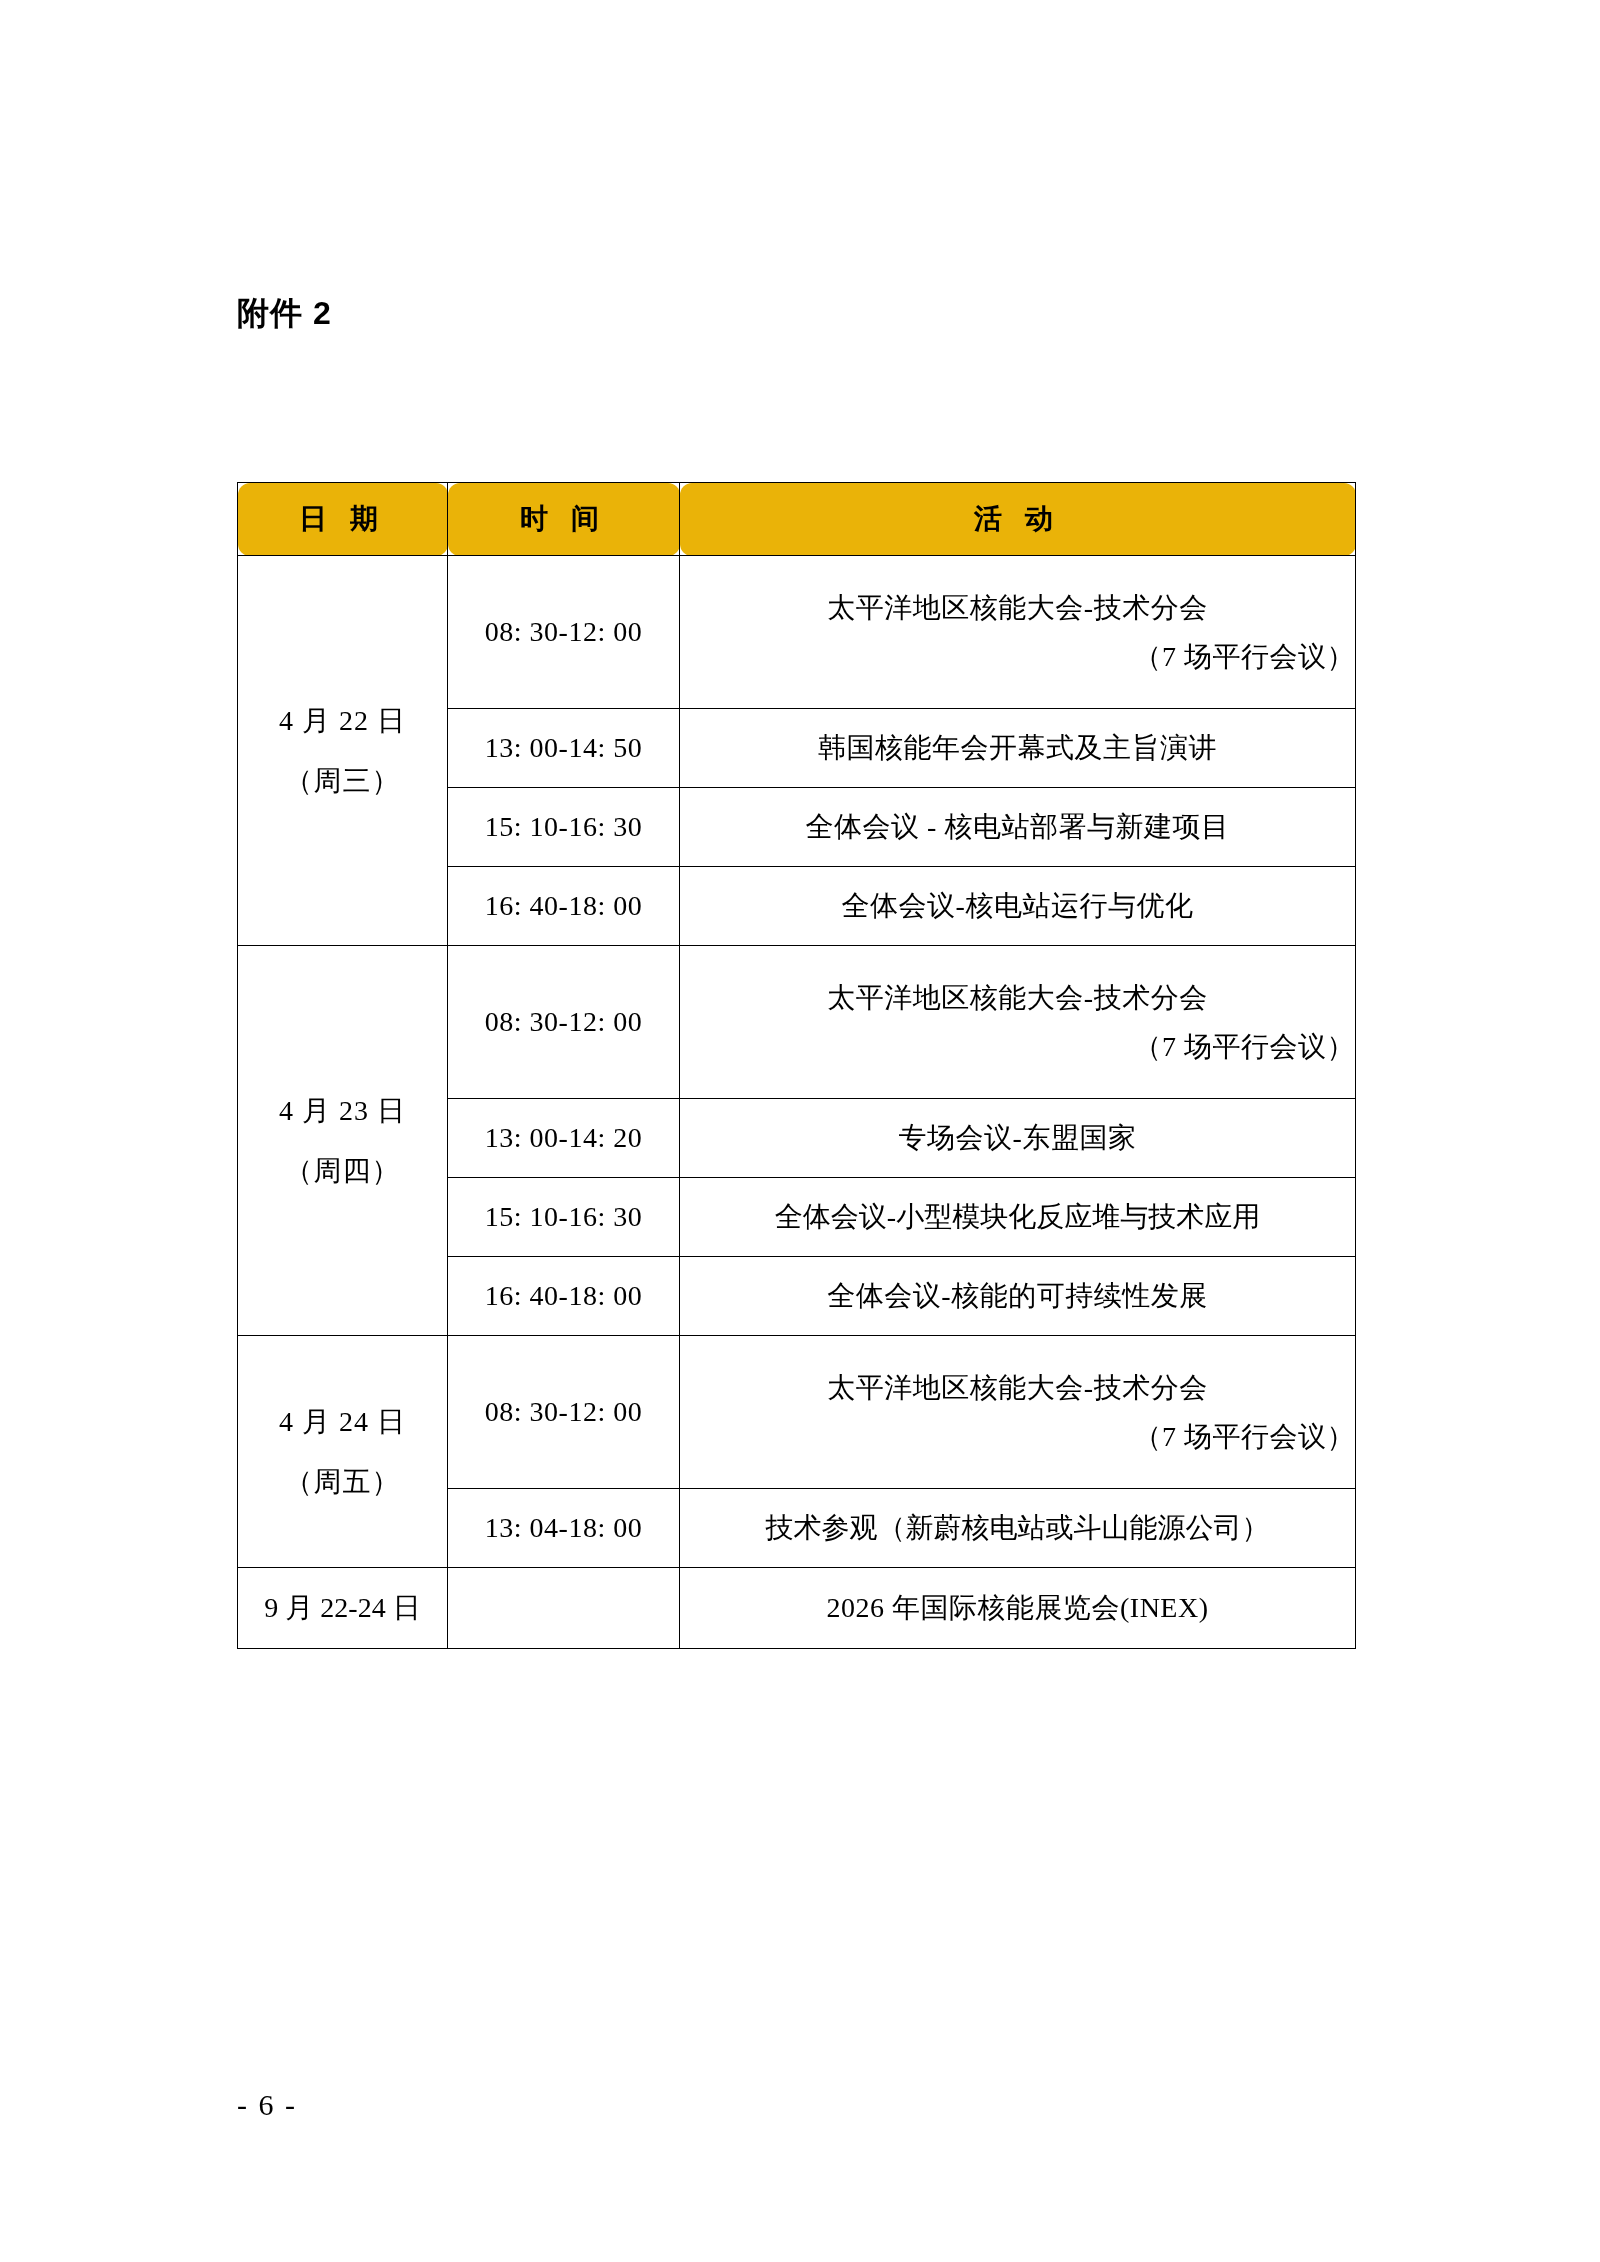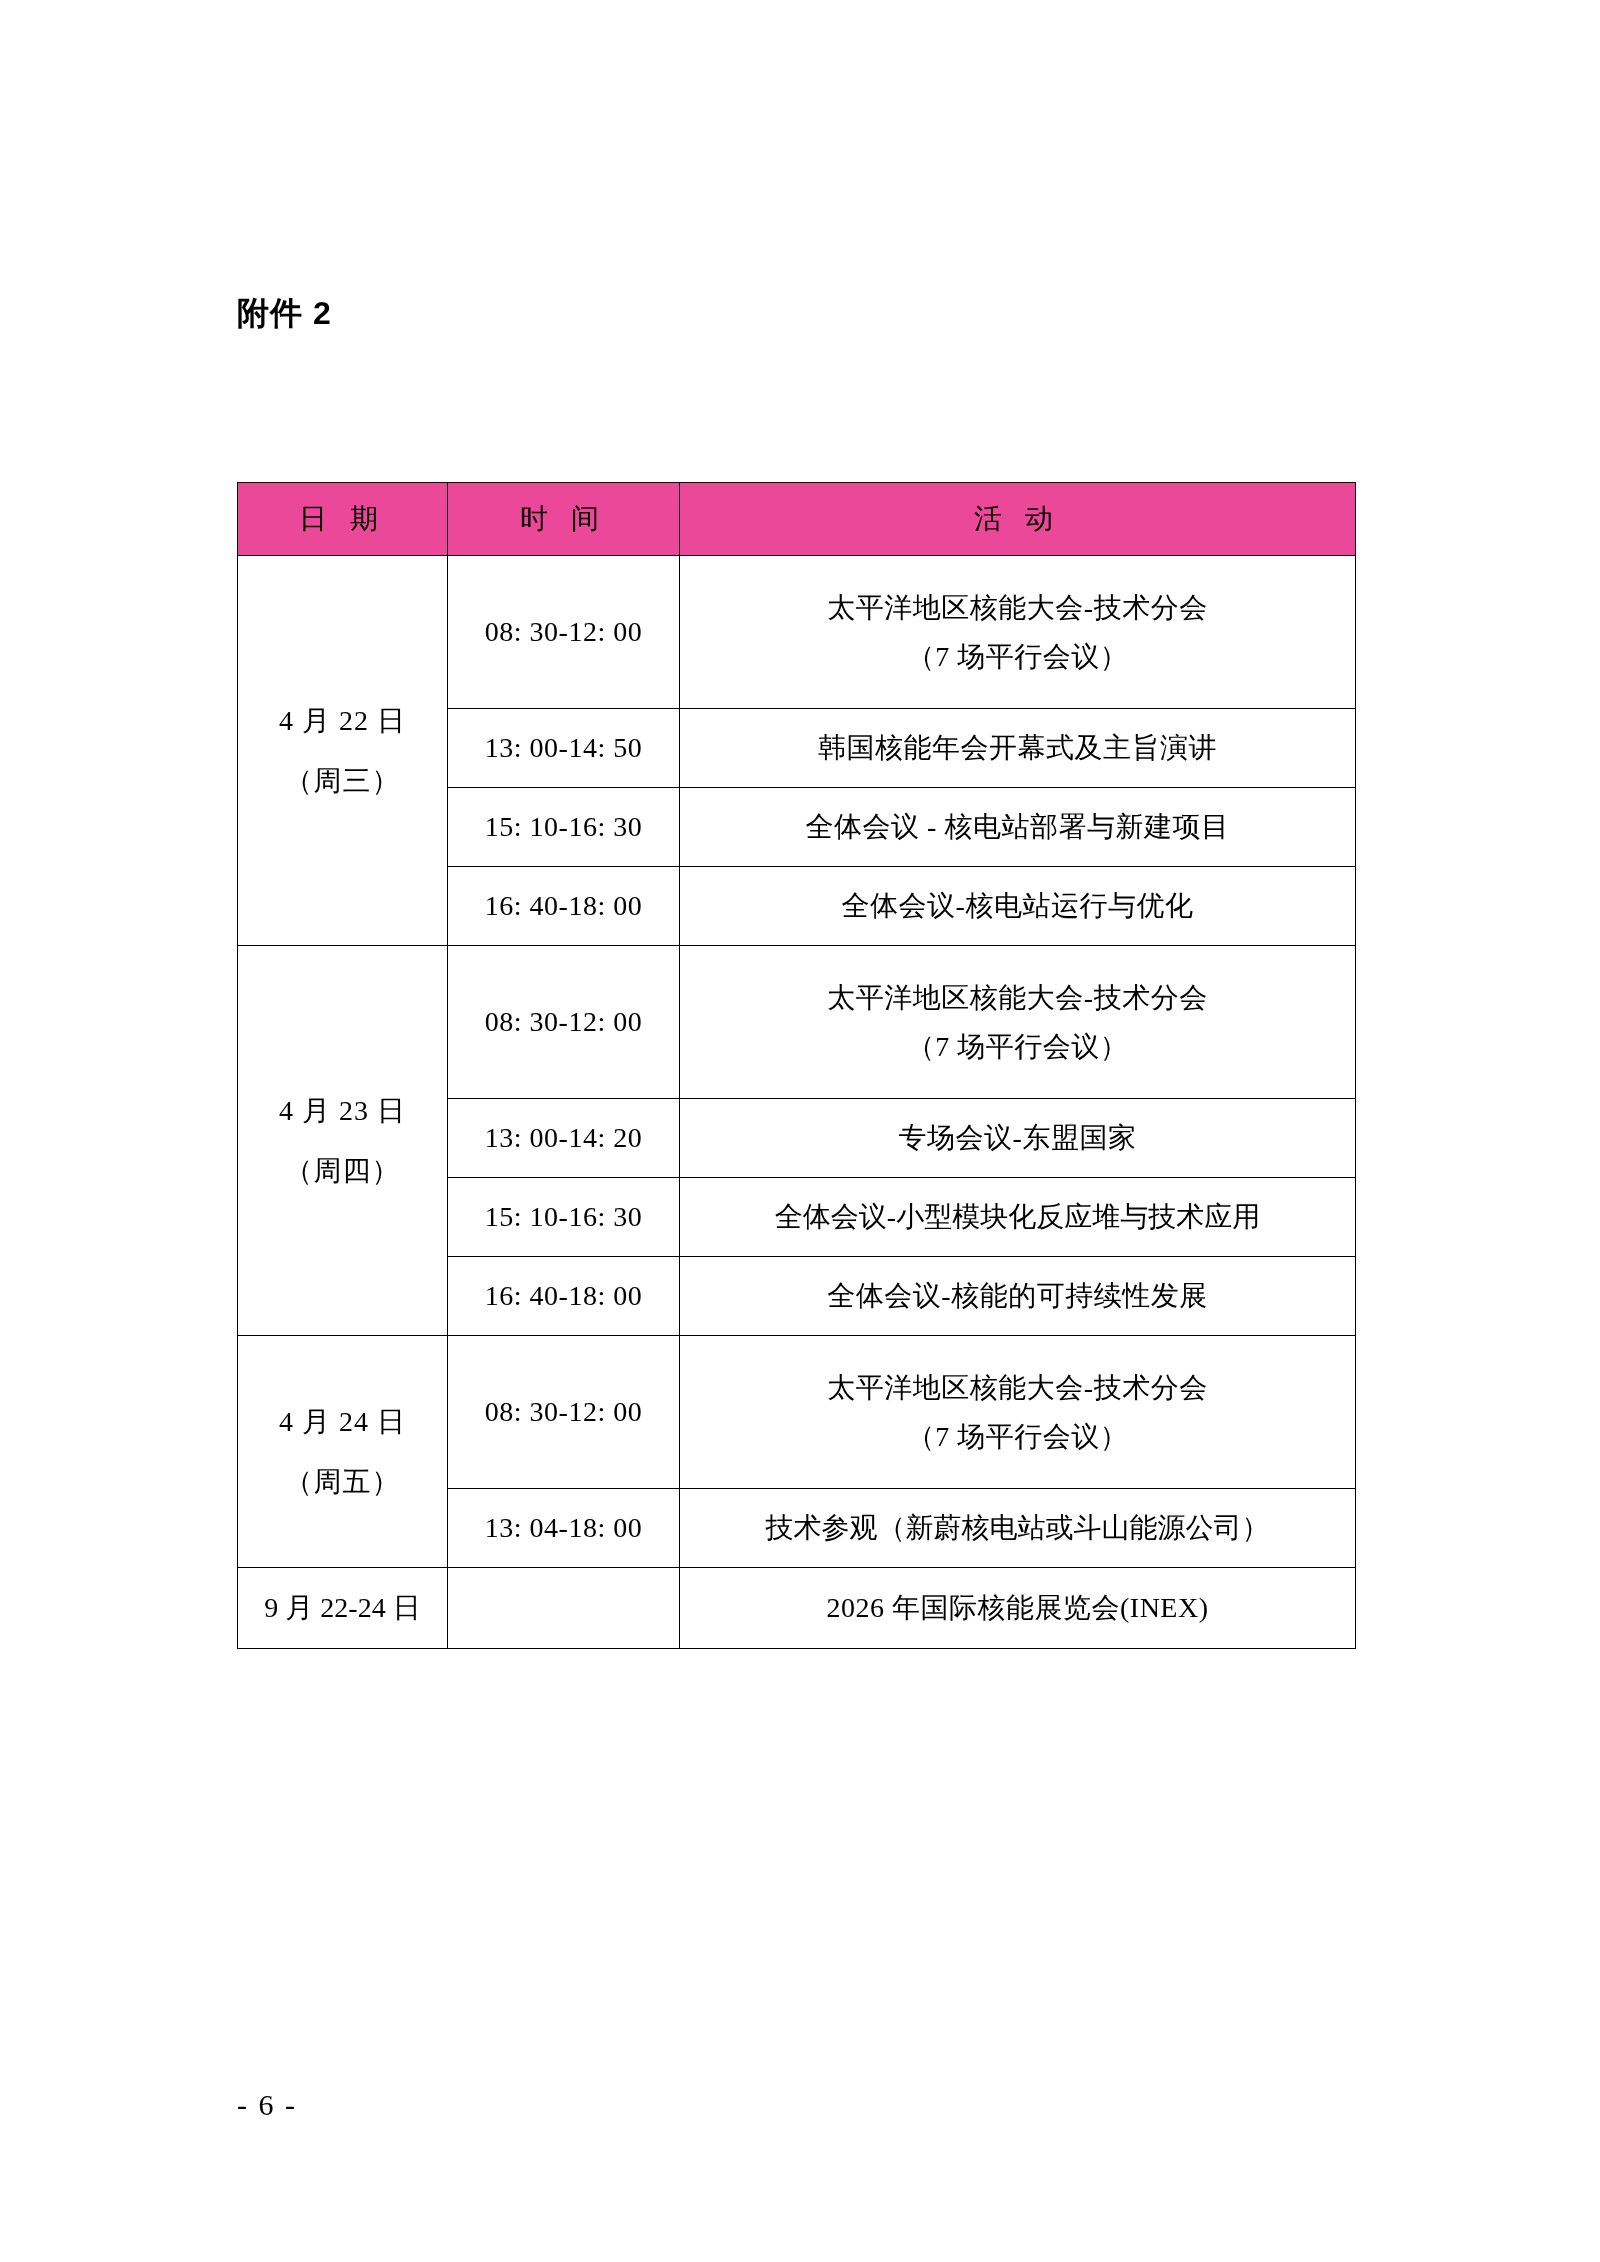--- a/index.html
+++ b/index.html
@@ -52,25 +52,26 @@
   table.agenda td, table.agenda th {
     border: 1.5px solid #000000;
     padding: 0;
     text-align: center;
     vertical-align: middle;
     font-size: 28px;
     font-family: "Liberation Serif", "DejaVu Serif", serif;
     line-height: 1.55;
   }
   table.agenda thead th {
-    background: #ec4899;
-    font-weight: normal;
+    background: #eab308;
+    font-weight: bold;
     height: 72px;
     letter-spacing: 8px;
     font-size: 28px;
+    border-radius: 12px;
   }
   col.c-date { width: 210px; }
   col.c-time { width: 232px; }
   col.c-act  { width: 676px; }
 
   td.date-cell {
     font-size: 29px;
     letter-spacing: 1px;
     line-height: 2.0;
     padding: 6px 2px;
@@ -85,20 +86,21 @@
     white-space: nowrap;
   }
   td.act-cell {
     font-size: 29px;
     letter-spacing: 0.5px;
     padding: 10px 6px;
   }
   td.act-cell .line2 {
     display: block;
     margin-top: 6px;
+    text-align: right;
   }
   tr.tall td { height: 152px; }
   tr.short td { height: 78px; }
   tr.lastrow td { height: 80px; }
   td.act-narrow {
     font-size: 28px;
     letter-spacing: 0px;
   }
   .page-number {
     position: absolute;

